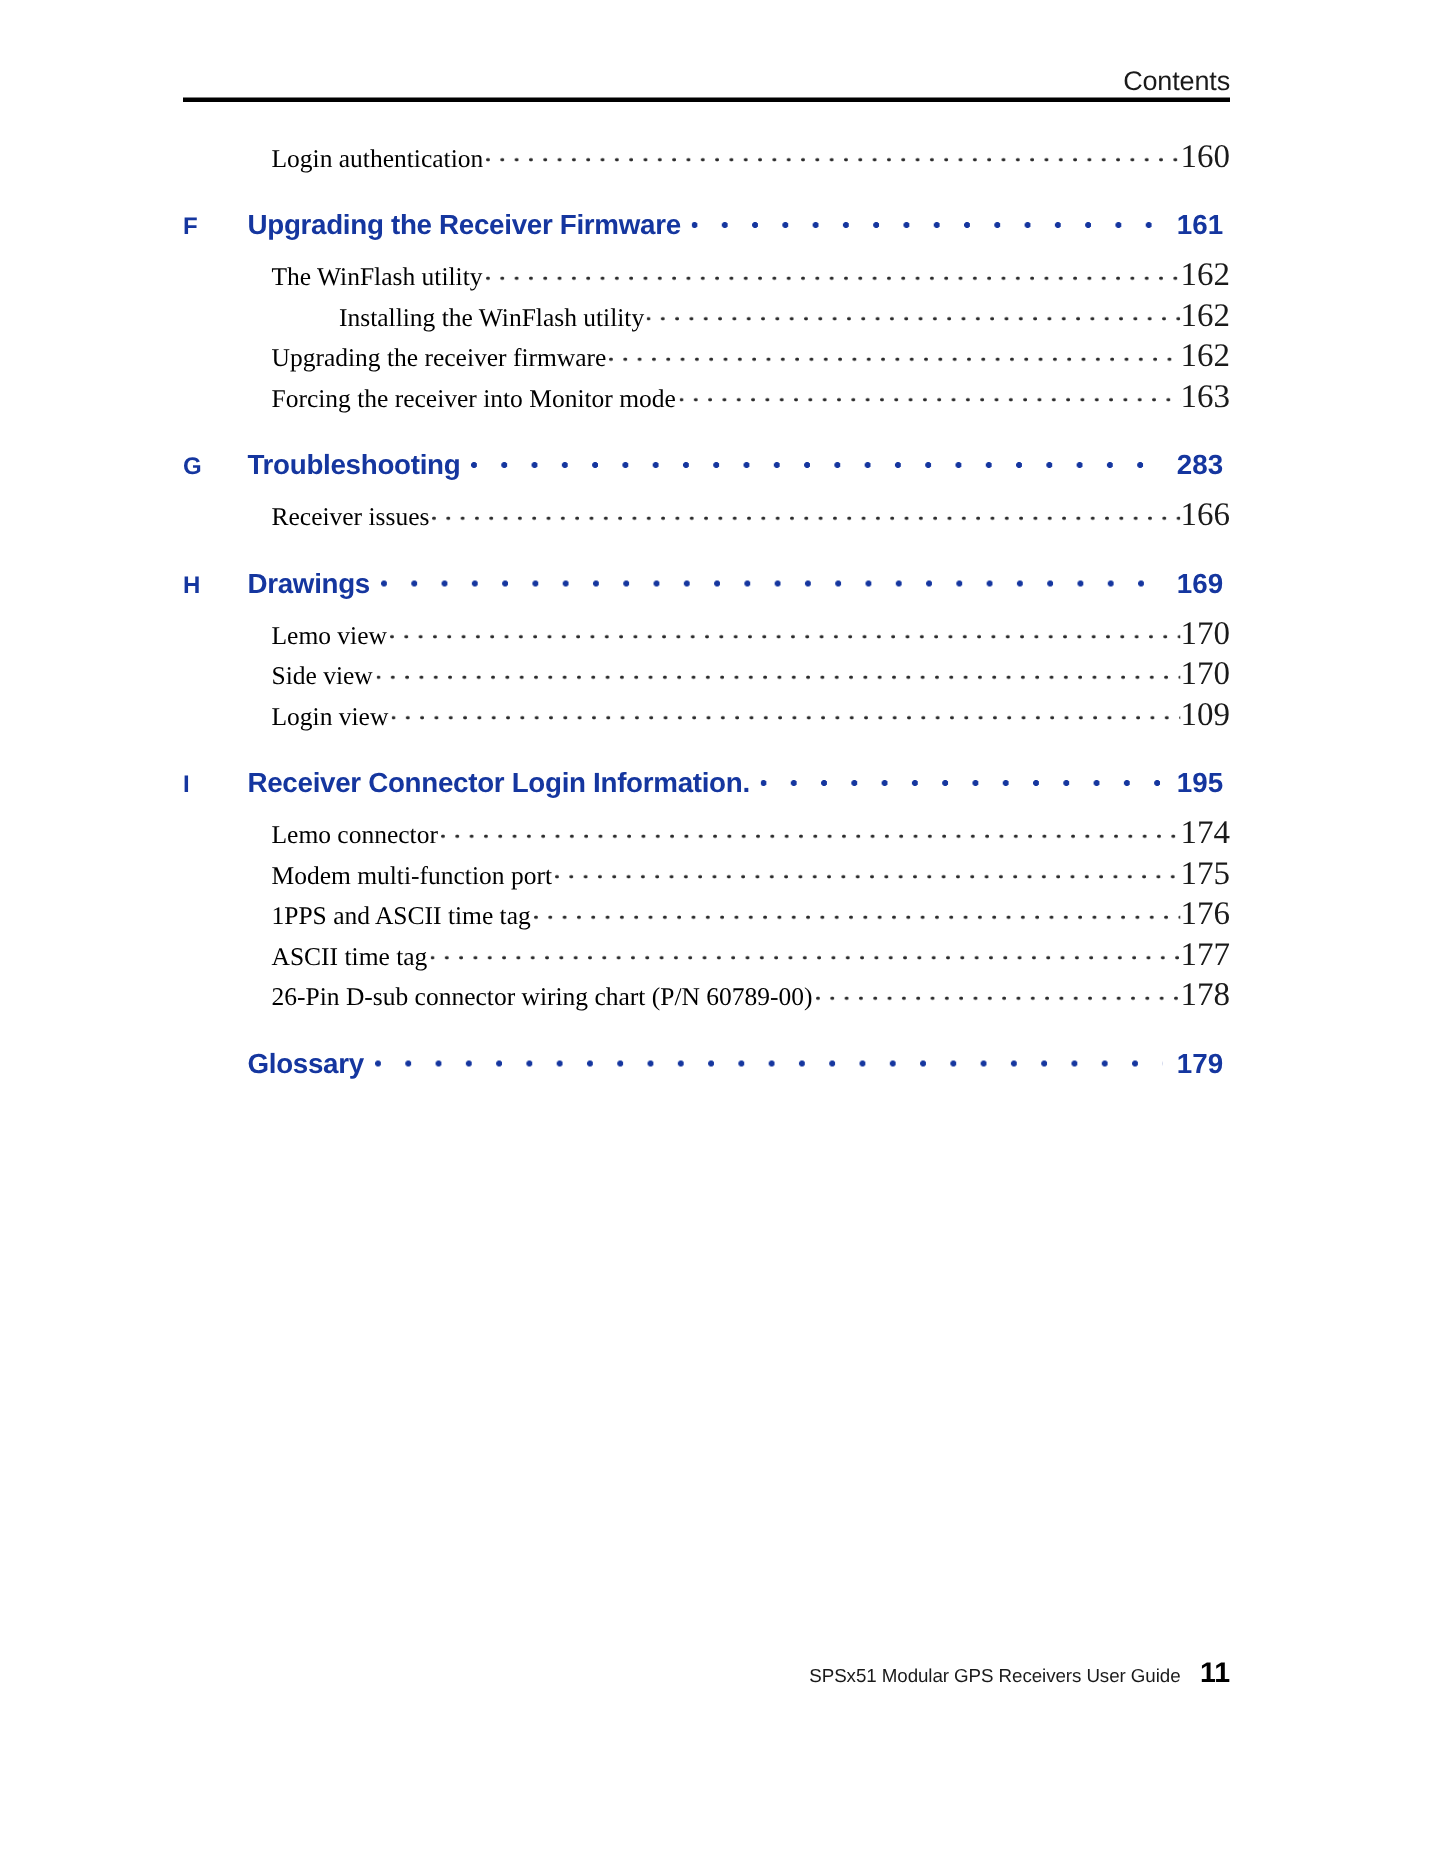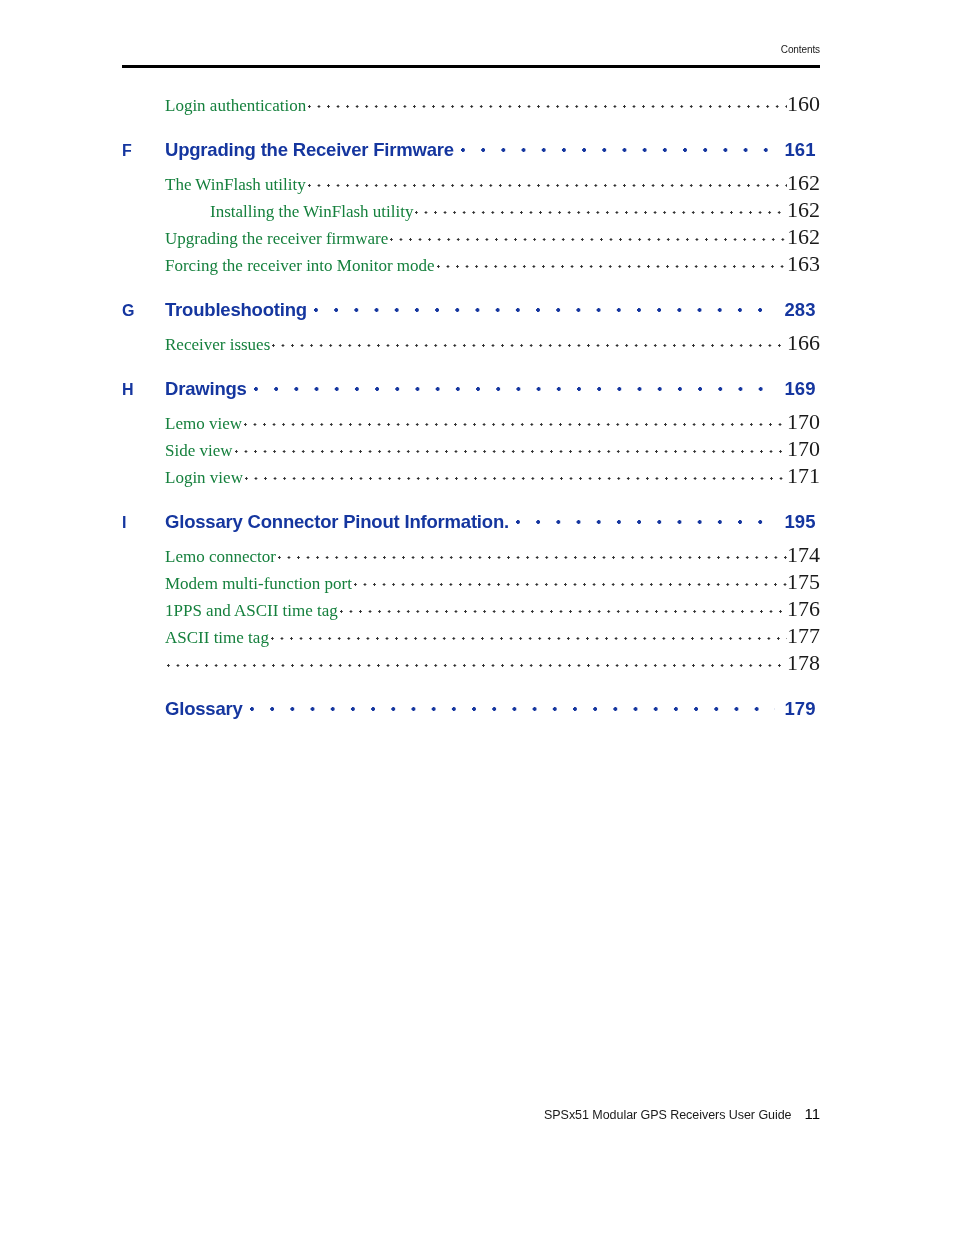--- a/index.html
+++ b/index.html
@@ -18,21 +18,21 @@
   }
 
   
   .header {
     position: absolute;
     left: 122px;
     top: 44px;
     width: 698px;
     text-align: right;
     font-family: "Liberation Sans", "DejaVu Sans", sans-serif;
-    font-size: 10px;
+    font-size: 18px;
     color: #1a1a1a;
     letter-spacing: -0.1px;
   }
 
   .header-rule {
     position: absolute;
     left: 122px;
     top: 65px;
     width: 698px;
     height: 2.5px;
@@ -110,22 +110,23 @@
 
   
   .row-entry {
     margin-top: 1px;
     margin-bottom: 1px;
   }
 
   .row-entry .title {
     font-family: "Liberation Serif", "DejaVu Serif", serif;
     font-size: 17px;
-    color: #15803d;
+    color: #000000;
     white-space: nowrap;
+    margin-left: 16px;
   }
 
   .row-entry .leader {
     flex: 1 1 auto;
     position: relative;
     height: 16px;
     margin: 0 0 0 2px;
     overflow: hidden;
   }
 
@@ -163,22 +164,22 @@
     top: 1105px;
     width: 698px;
     text-align: right;
     font-family: "Liberation Sans", "DejaVu Sans", sans-serif;
     font-size: 12.5px;
     color: #1a1a1a;
     letter-spacing: -0.05px;
   }
 
   .footer .folio {
-    font-weight: normal;
-    font-size: 15px;
+    font-weight: bold;
+    font-size: 19px;
     margin-left: 13px;
     color: #000000;
   }
 </style>
 </head>
 <body>
 
 <div class="page">
 
   <div class="header">Contents</div>
@@ -251,26 +252,26 @@
       <div class="toc-row row-entry">
         <div class="indent-0"></div>
         <div class="title">Side view</div>
         <div class="leader"></div>
         <div class="pageno">170</div>
       </div>
       <div class="toc-row row-entry">
         <div class="indent-0"></div>
         <div class="title">Login view</div>
         <div class="leader"></div>
-        <div class="pageno">171</div>
+        <div class="pageno">109</div>
       </div>
       <div class="spacer-before-chapter"></div>
       <div class="toc-row row-chapter">
         <div class="letter">I</div>
-        <div class="title">Glossary Connector Pinout Information.</div>
+        <div class="title">Receiver Connector Login Information.</div>
         <div class="leader"></div>
         <div class="pageno">195</div>
       </div>
       <div class="toc-row row-entry">
         <div class="indent-0"></div>
         <div class="title">Lemo connector</div>
         <div class="leader"></div>
         <div class="pageno">174</div>
       </div>
       <div class="toc-row row-entry">
@@ -286,20 +287,21 @@
         <div class="pageno">176</div>
       </div>
       <div class="toc-row row-entry">
         <div class="indent-0"></div>
         <div class="title">ASCII time tag</div>
         <div class="leader"></div>
         <div class="pageno">177</div>
       </div>
       <div class="toc-row row-entry">
         <div class="indent-0"></div>
+        <div class="title">26-Pin D-sub connector wiring chart (P/N 60789-00)</div>
         <div class="leader"></div>
         <div class="pageno">178</div>
       </div>
       <div class="spacer-before-chapter"></div>
       <div class="toc-row row-chapter">
         <div class="letter"></div>
         <div class="title">Glossary</div>
         <div class="leader"></div>
         <div class="pageno">179</div>
       </div>

